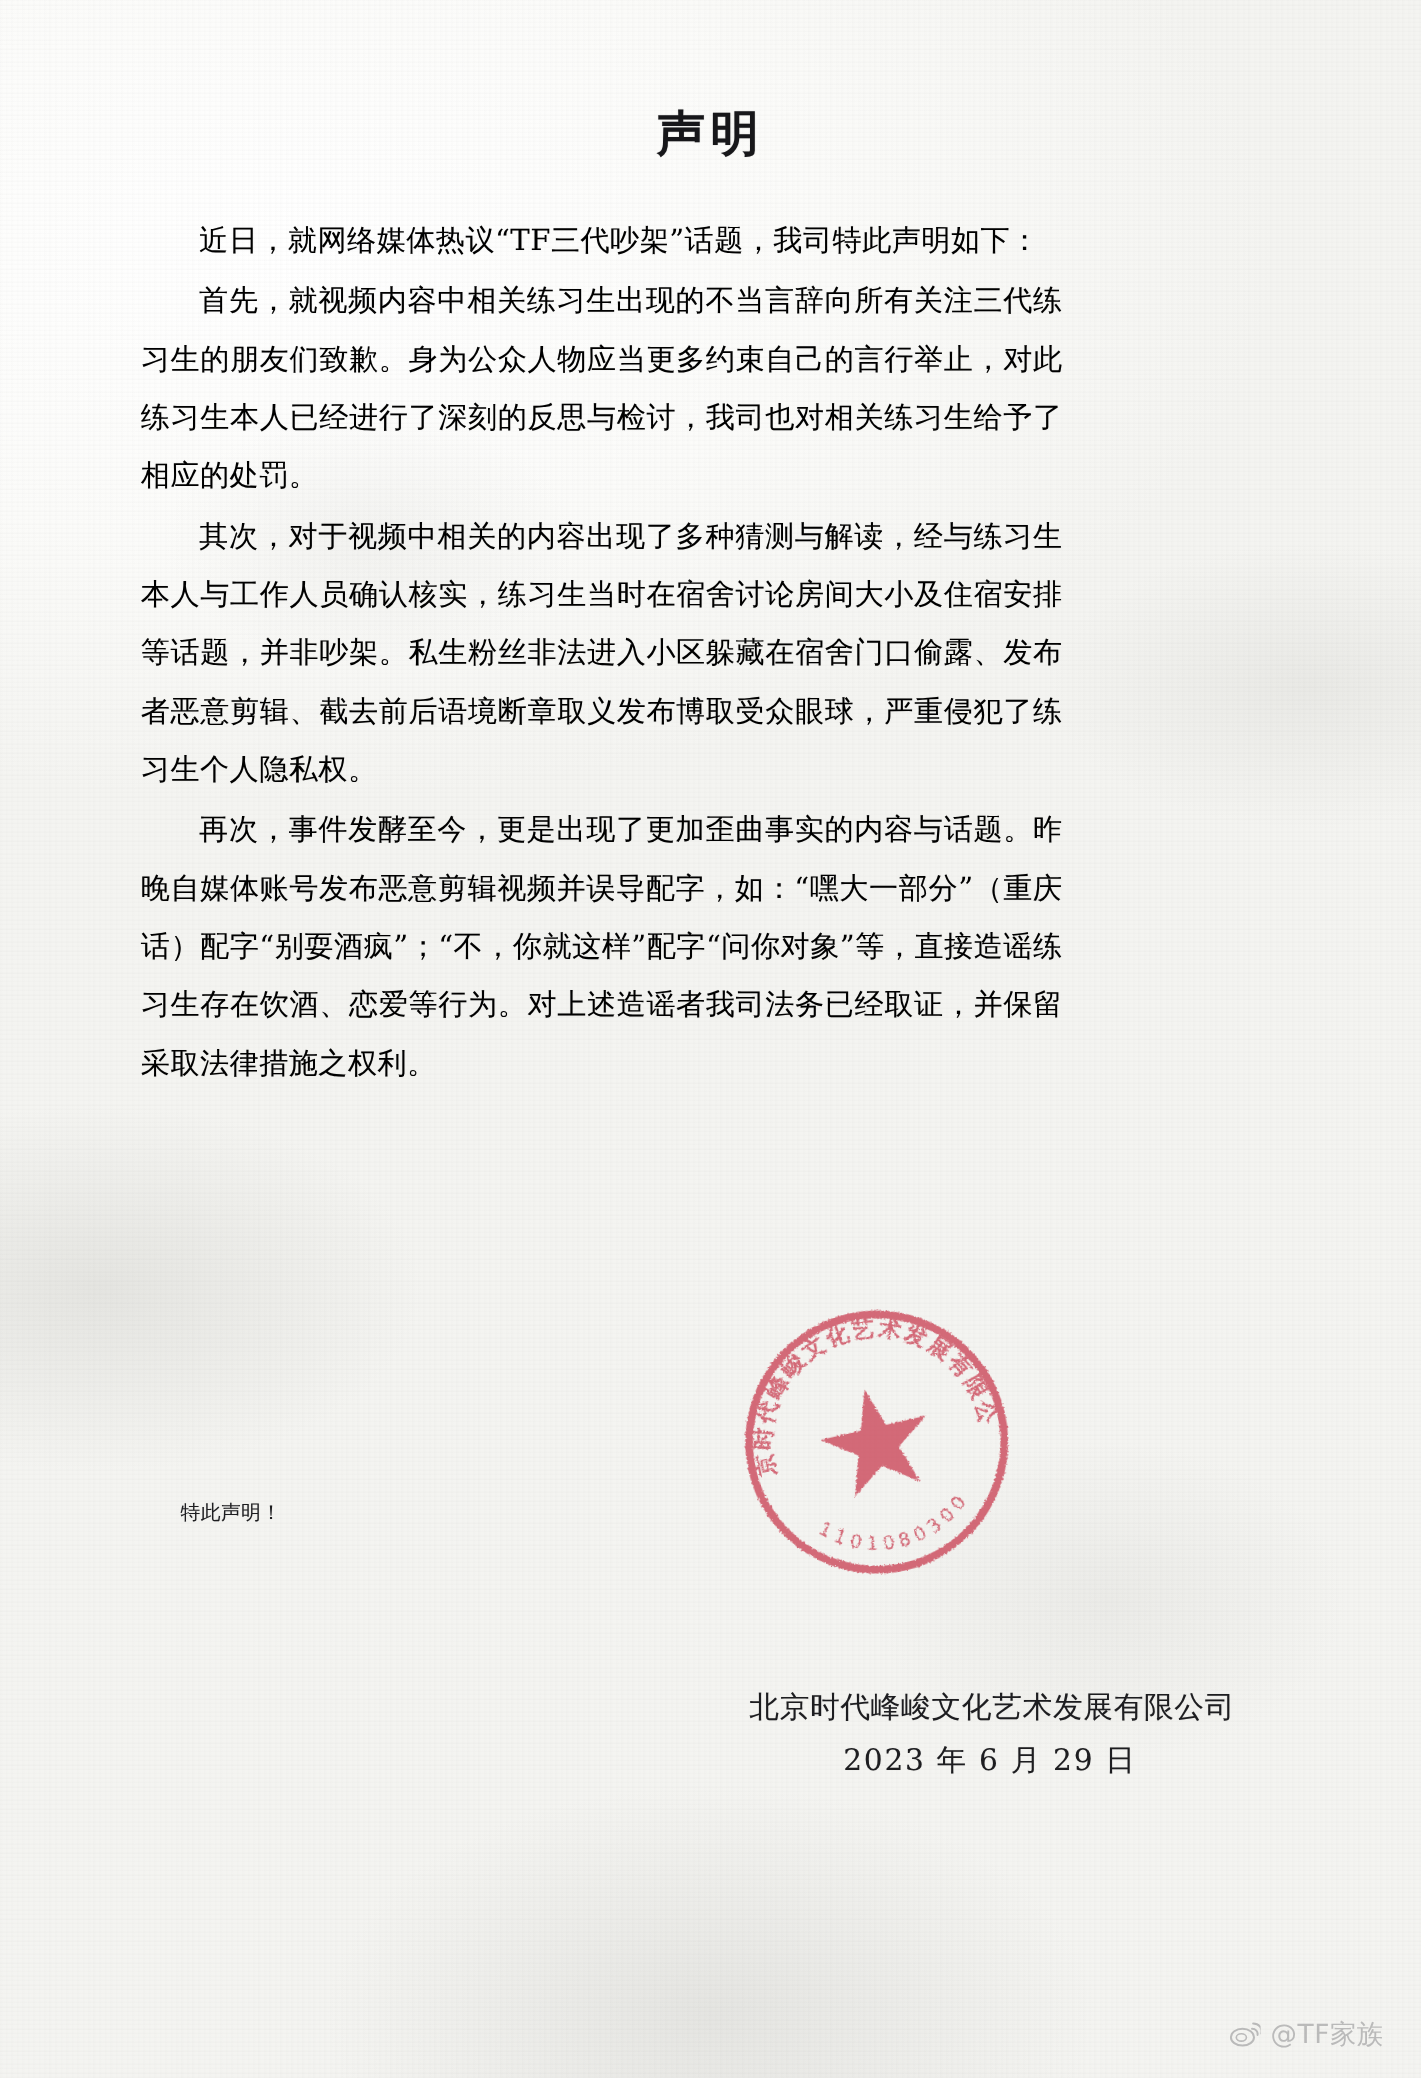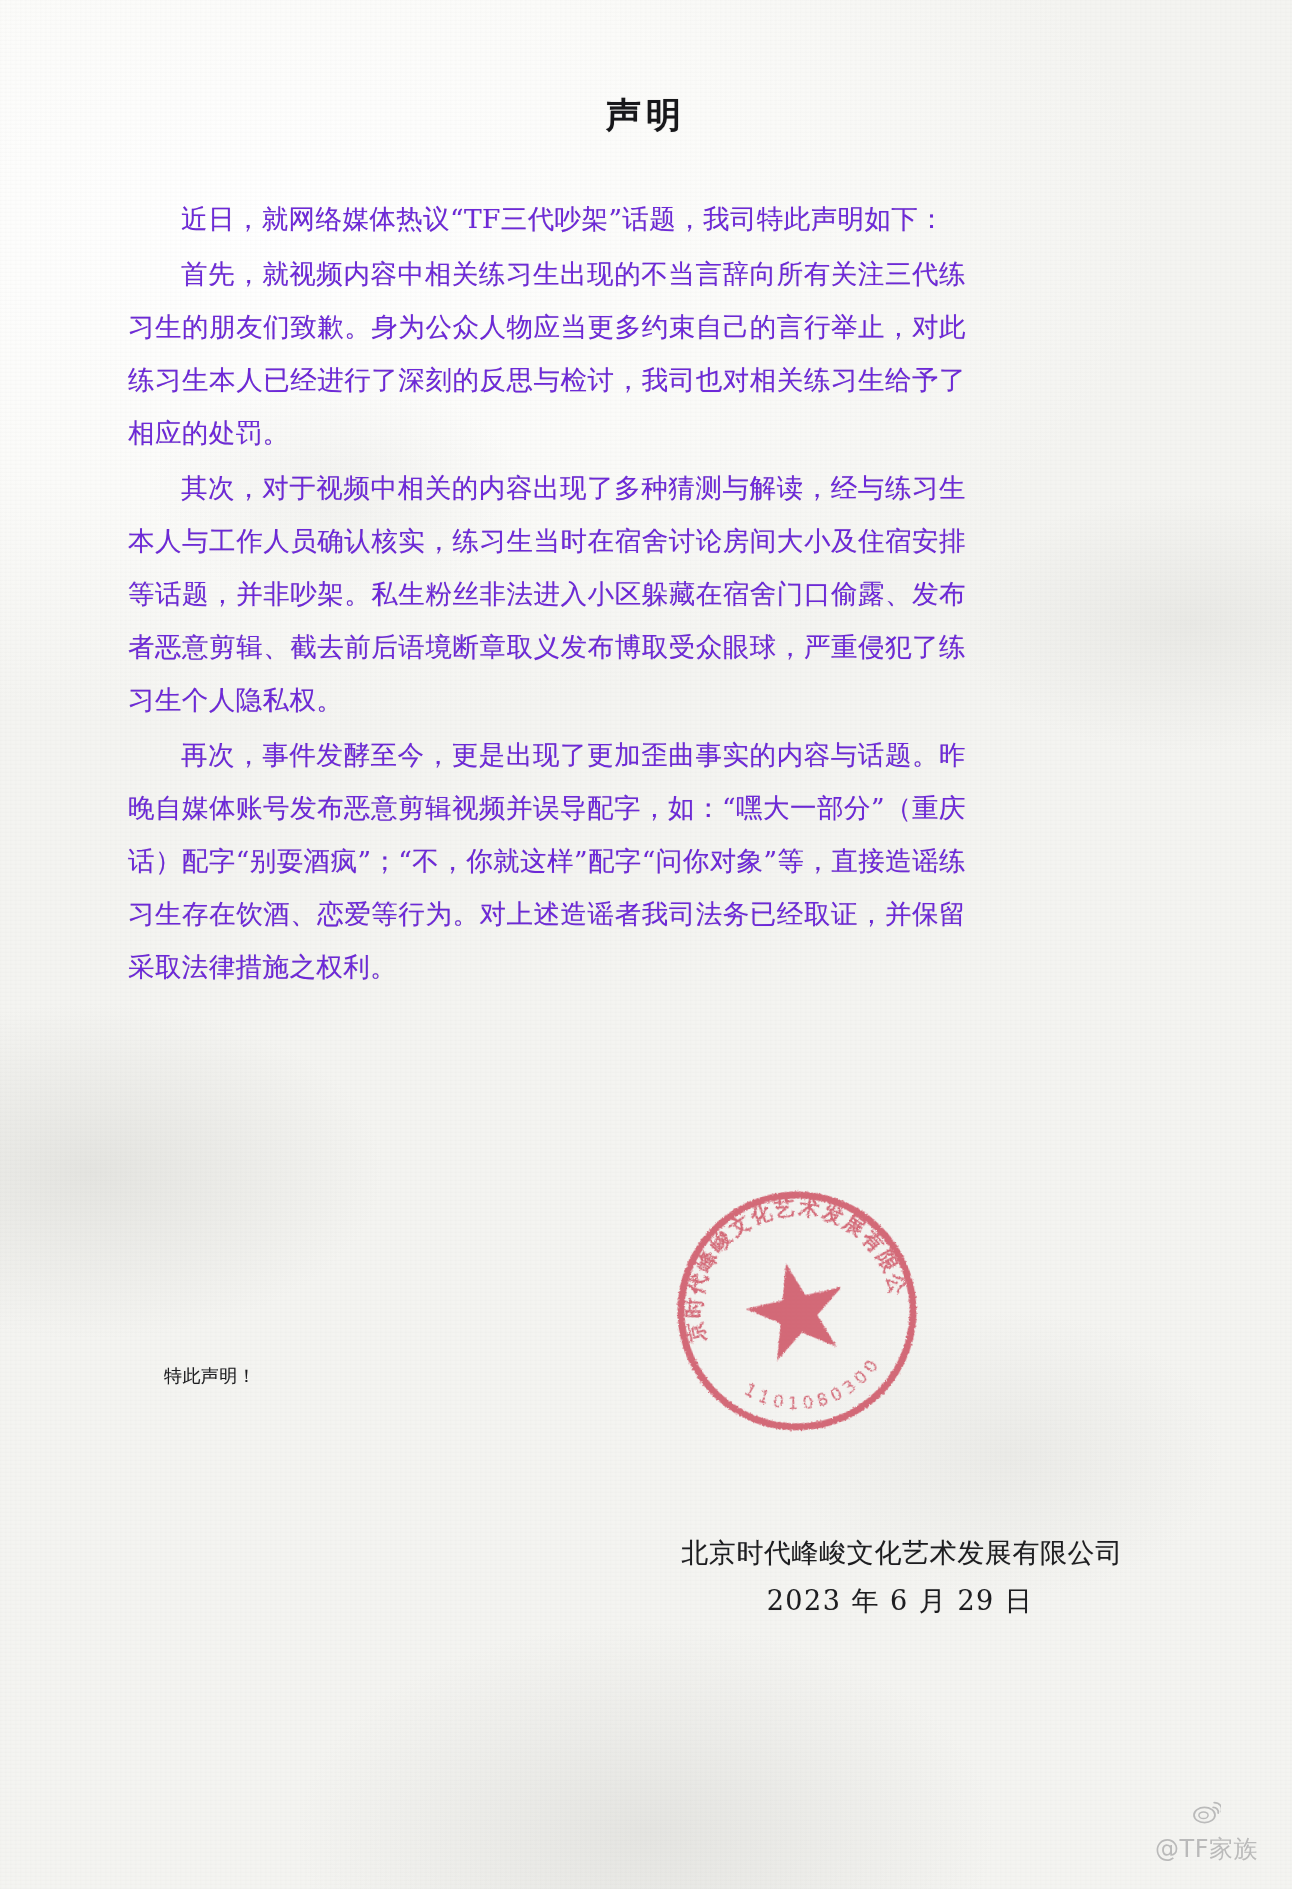--- a/index.html
+++ b/index.html
@@ -57,37 +57,37 @@
   }
 
   #doc-title {
     position: absolute;
     left: 0;
     top: 92px;
     width: 1292px;
     text-align: center;
     font-family: "DejaVu Sans", "Liberation Sans", sans-serif;
     font-weight: bold;
-    font-size: 35px;
+    font-size: 44px;
     letter-spacing: 5px;
     color: #17171a;
     text-shadow: 0 0 1px rgba(30,30,30,0.35);
   }
 
   #body-block {
     position: absolute;
     left: 128px;
     top: 192px;
     width: 838px;
   }
 
   .para {
     font-size: 26.5px;
     line-height: 53px;
-    color: #6d28d9;
+    color: #000000;
     text-align: justify;
     text-justify: inter-ideograph;
     text-indent: 2em;
     margin: 0 0 2px 0;
     letter-spacing: 0.4px;
     text-shadow: 0 0 0.7px rgba(40,40,40,0.28);
   }
 
   #closing {
     position: absolute;
@@ -141,21 +141,20 @@
 
   
   #watermark {
     position: absolute;
     right: 34px;
     bottom: 24px;
     display: flex;
     align-items: center;
     gap: 9px;
     opacity: 0.55;
-    flex-direction: column;
   }
   #wm-icon {
     width: 28px;
     height: 24px;
     flex: 0 0 auto;
   }
   #wm-text {
     font-family: "DejaVu Sans", "Liberation Sans", sans-serif;
     font-size: 24px;
     color: #8d8d8f;

